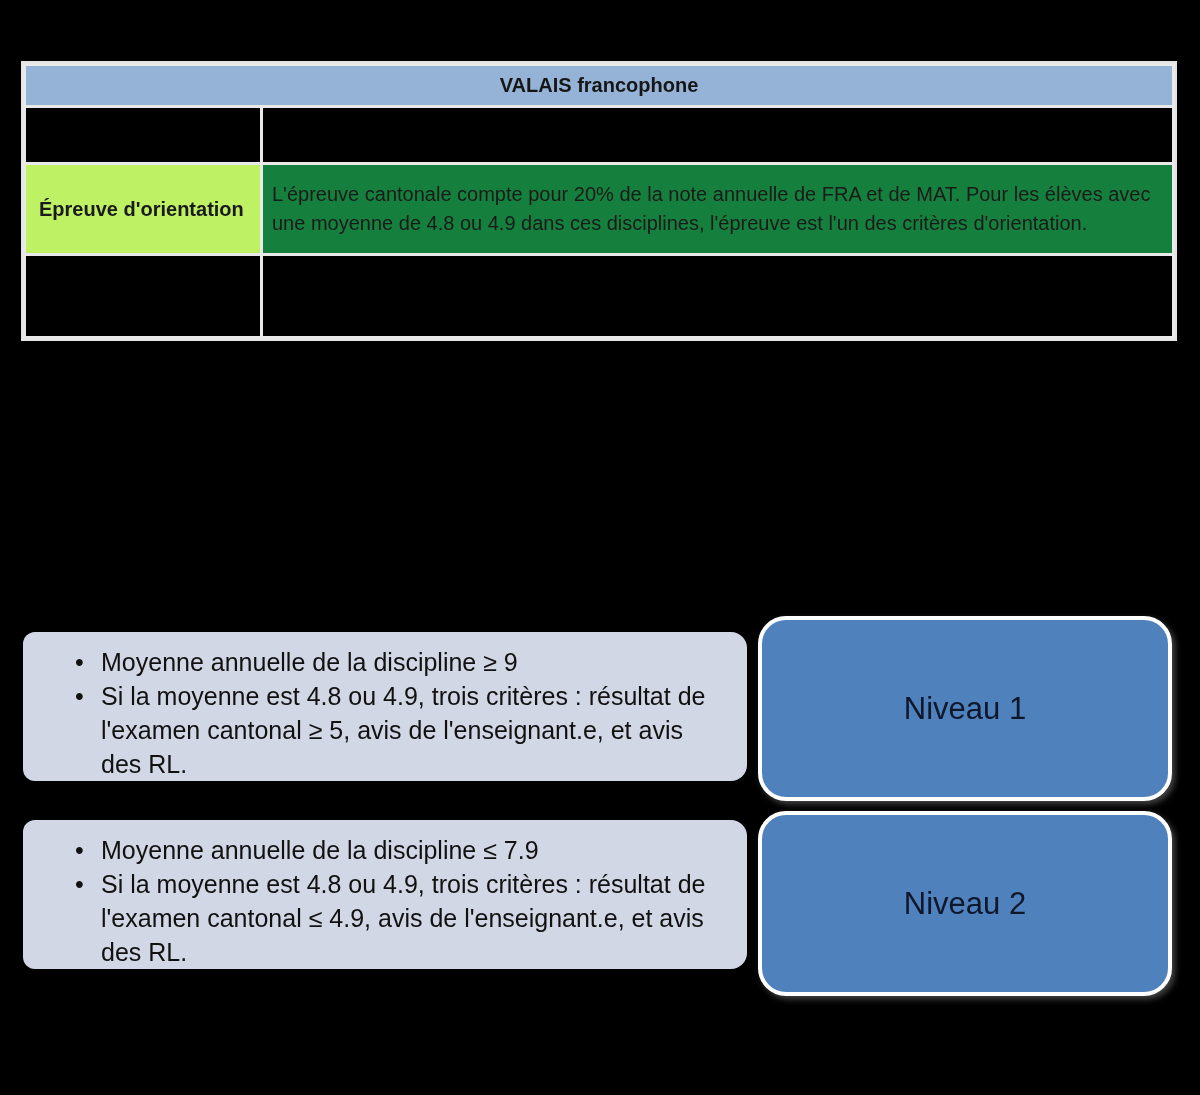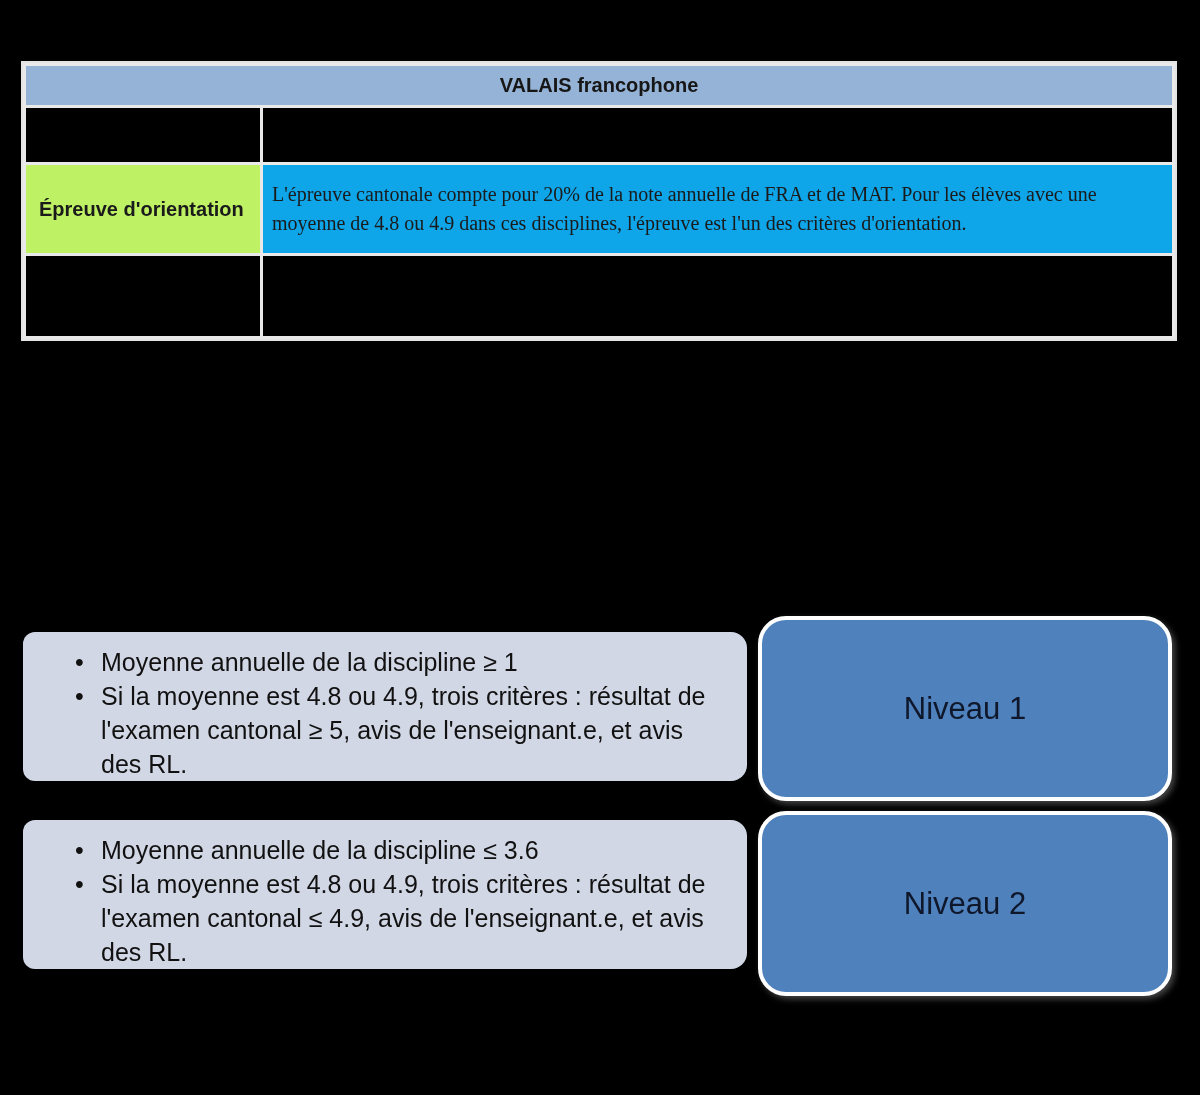--- a/index.html
+++ b/index.html
@@ -37,23 +37,22 @@
     text-align: center;
     color: #161616;
   }
   .col-label { width: 237px; }
   td.cell-label {
     background: #bef264;
     font-weight: bold;
     padding: 6px 14px 6px 13px;
   }
   td.cell-text {
-    background: #0ea5e9;
+    background: #15803d;
     padding: 6px 14px 6px 9px;
-    font-family: Liberation Serif, serif;
   }
   tr.row-dark td { background: #000000; }
   tr.row-1 td { height: 57px; }
   tr.row-2 td { height: 91px; }
   tr.row-3 td { height: 83px; }
   tr.row-4 td { height: 123px; }
 
   
   .flow-panel {
     position: absolute;
@@ -121,35 +120,35 @@
       <td></td>
       <td></td>
     </tr>
   </tbody>
     </table>
 </div>
 
 <div class="flow-panel row-a">
   <div class="bullet-item">
     <span class="bullet-glyph">•</span>
-    <span class="bullet-text">Moyenne annuelle de la discipline ≥ 1</span>
+    <span class="bullet-text">Moyenne annuelle de la discipline ≥ 9</span>
   </div>
   <div class="bullet-item">
     <span class="bullet-glyph">•</span>
     <span class="bullet-text">Si la moyenne est 4.8 ou 4.9, trois critères : résultat de l'examen cantonal ≥ 5, avis de l'enseignant.e, et avis des RL.</span>
   </div>
 </div>
 <div class="level-box row-a">
   <span>Niveau 1</span>
 </div>
 
 <div class="flow-panel row-b">
   <div class="bullet-item">
     <span class="bullet-glyph">•</span>
-    <span class="bullet-text">Moyenne annuelle de la discipline ≤ 3.6</span>
+    <span class="bullet-text">Moyenne annuelle de la discipline ≤ 7.9</span>
   </div>
   <div class="bullet-item">
     <span class="bullet-glyph">•</span>
     <span class="bullet-text">Si la moyenne est 4.8 ou 4.9, trois critères : résultat de l'examen cantonal ≤ 4.9, avis de l'enseignant.e, et avis des RL.</span>
   </div>
 </div>
 <div class="level-box row-b">
   <span>Niveau 2</span>
 </div>
 

